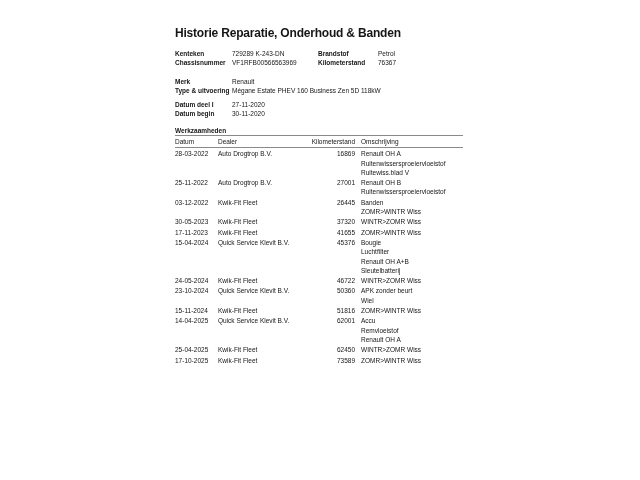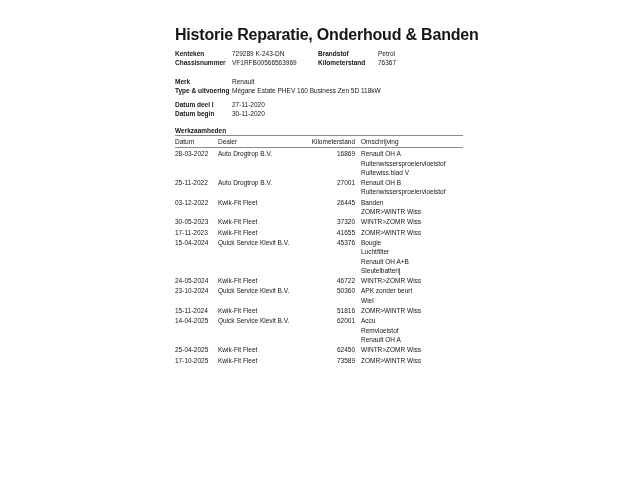--- a/index.html
+++ b/index.html
@@ -6,21 +6,21 @@
   body {
     width:640px; height:480px; background:#ffffff;
     font-family:"Liberation Sans","DejaVu Sans",sans-serif;
     color:#161616;
   }
   .page { position:relative; width:640px; height:480px; background:#ffffff; overflow:hidden; }
   .doc  { position:absolute; left:175px; top:0; width:288px; height:480px; }
 
   .title {
     position:absolute; top:26px; left:0;
-    font-size:16px; font-weight:bold; letter-spacing:-0.2px; white-space:nowrap;
+    font-size:12px; font-weight:bold; letter-spacing:-0.2px; white-space:nowrap;
   }
 
   .info { position:absolute; left:0; width:288px; font-size:6.5px; line-height:9.4px; }
   .grid4 { display:grid; grid-template-columns:57px 86px 60px 1fr; }
   .grid2 { display:grid; grid-template-columns:57px 1fr; }
   .lbl { font-weight:bold; white-space:nowrap; }
   .val { white-space:nowrap; }
 
   #info-identity { top:49px; }
   #info-model    { top:77px; }

